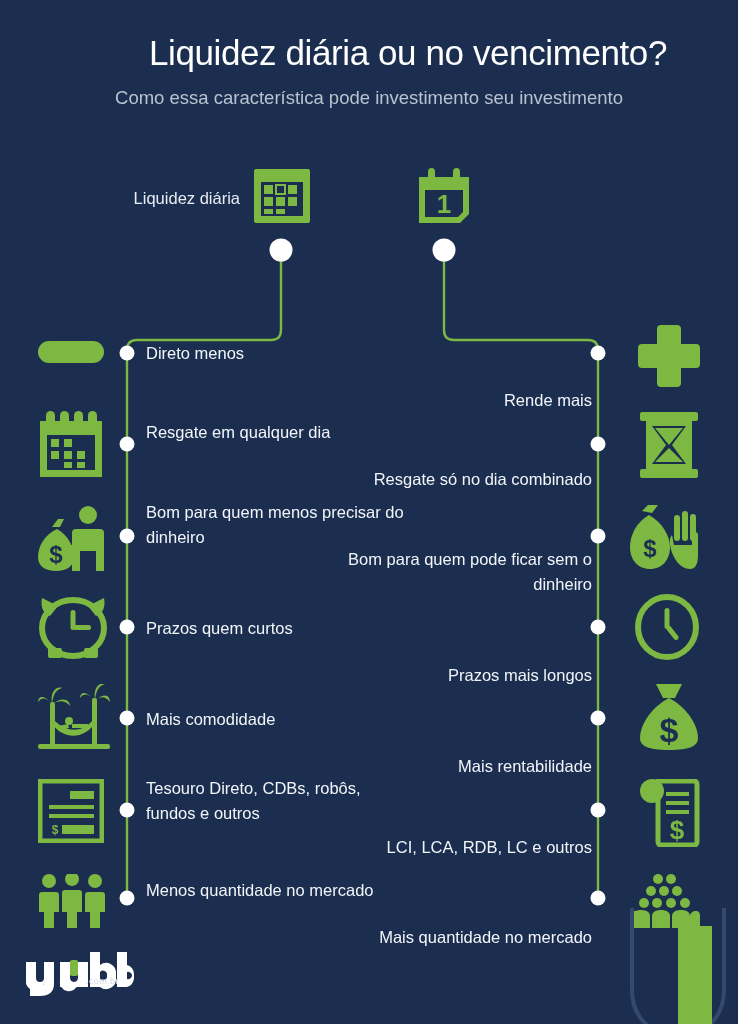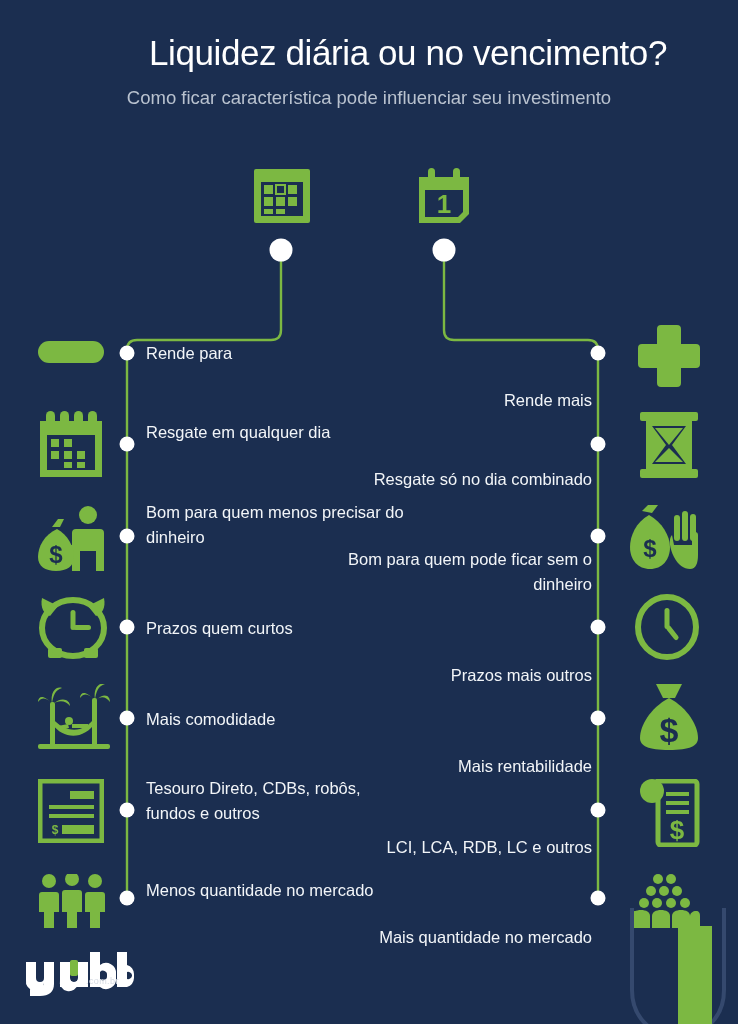--- a/index.html
+++ b/index.html
@@ -59,22 +59,23 @@
 
   .ico-green { fill:#7cb842; }
   .ico-bg    { fill:#1b2e50; }
 </style>
 </head>
 <body>
 
 <div class="stage">
 
   <div class="title">Liquidez diária ou no vencimento?</div>
-  <div class="subtitle">Como ficar característica pode influenciar seu investimento</div>
-
+  <div class="subtitle">Como essa característica pode investimento seu investimento</div>
+
+  <div class="head-label head-left">Liquidez diária</div>
 
   <div class="head-icon head-icon-left">
     <svg width="56" height="54" viewBox="0 0 56 54">
       <rect x="0" y="0" width="56" height="54" rx="2" class="ico-green"></rect>
       <rect x="7" y="13" width="42" height="34" class="ico-bg"></rect>
       <g class="ico-green">
         <rect x="10" y="16" width="9" height="9"></rect>
         <rect x="22" y="16" width="9" height="9" fill="#1b2e50" stroke="#7cb842" stroke-width="2"></rect>
         <rect x="34" y="16" width="9" height="9"></rect>
         <rect x="10" y="28" width="9" height="9"></rect>
@@ -131,21 +132,21 @@
       <circle cx="598" cy="898" r="7.5"></circle>
     </g>
   </svg>
 
   <div class="row" style="top:0">
     <div class="row-icon left" style="top:341px">
       <svg width="66" height="22" viewBox="0 0 66 22">
         <rect x="0" y="0" width="66" height="22" rx="11" class="ico-green"></rect>
       </svg>
     </div>
-    <div class="row-text left" style="top:341px">Rende para</div>
+    <div class="row-text left" style="top:341px">Direto menos</div>
 
     <div class="row-text right" style="top:341px">Rende mais</div>
     <div class="row-icon right" style="top:325px">
       <svg width="62" height="62" viewBox="0 0 62 62">
         <path d="M23 0 H39 A4 4 0 0 1 43 4 V19 H58 A4 4 0 0 1 62 23 V39 A4 4 0 0 1 58 43 H43 V58 A4 4 0 0 1 39 62 H23 A4 4 0 0 1 19 58 V43 H4 A4 4 0 0 1 0 39 V23 A4 4 0 0 1 4 19 H19 V4 A4 4 0 0 1 23 0 Z" class="ico-green"></path>
       </svg>
     </div>
   </div>
 
   <div class="row" style="top:0">
@@ -227,21 +228,21 @@
           <rect x="10" y="54" width="14" height="10" rx="2"></rect>
           <rect x="46" y="54" width="14" height="10" rx="2"></rect>
           <ellipse cx="35" cy="34" rx="31" ry="28" fill="none" stroke="#7cb842" stroke-width="6"></ellipse>
           <rect x="32.5" y="16" width="5" height="20" rx="2.5"></rect>
           <rect x="35" y="31" width="18" height="5" rx="2.5"></rect>
         </g>
       </svg>
     </div>
     <div class="row-text left" style="top:616px">Prazos quem curtos</div>
 
-    <div class="row-text right" style="top:616px">Prazos mais outros</div>
+    <div class="row-text right" style="top:616px">Prazos mais longos</div>
     <div class="row-icon right" style="top:594px">
       <svg width="66" height="66" viewBox="0 0 66 66">
         <ellipse cx="33" cy="33" rx="29" ry="30" fill="none" stroke="#7cb842" stroke-width="6"></ellipse>
         <g class="ico-green">
           <rect x="30.5" y="14" width="5" height="21" rx="2.5"></rect>
           <rect x="32" y="32" width="5" height="17" rx="2.5" transform="rotate(-38 34 34)"></rect>
         </g>
       </svg>
     </div>
   </div>

